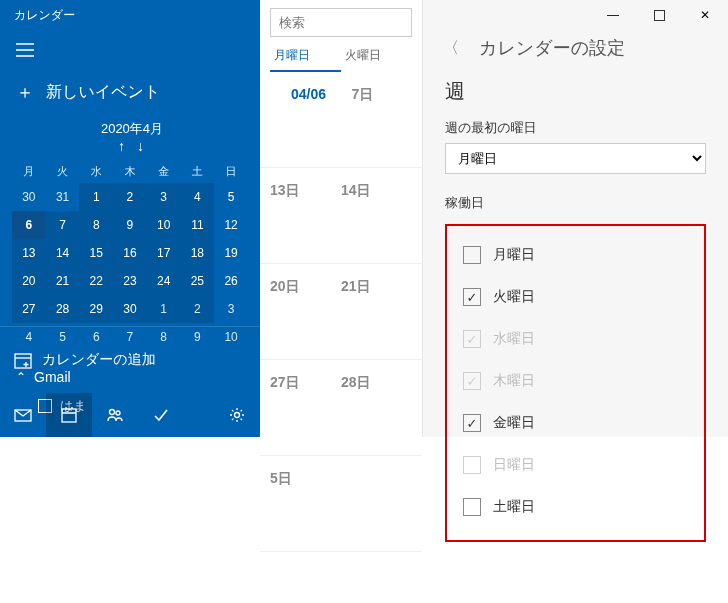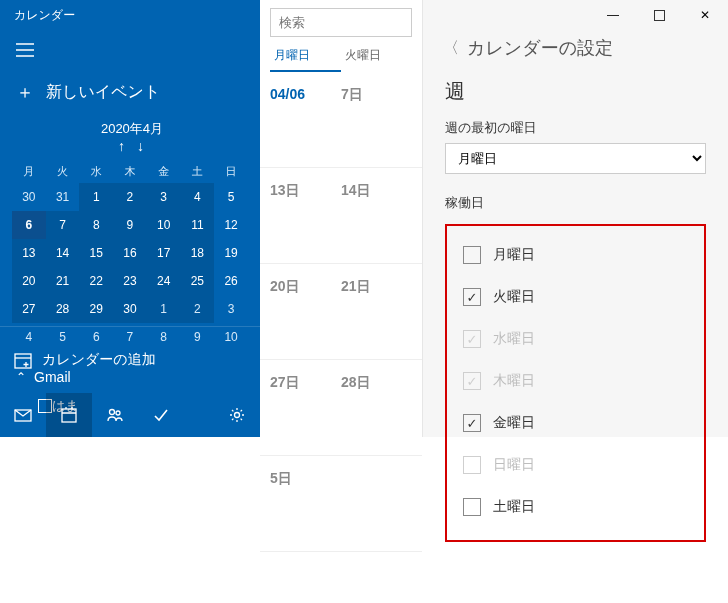--- a/index.html
+++ b/index.html
@@ -16,46 +16,46 @@
 .arrows span { cursor:pointer; font-size:14px; }
 .cal { padding:0 12px; }
 .cal table { width:100%; border-collapse:collapse; table-layout:fixed; }
 .cal th { font-size:11px; font-weight:normal; color:#d6e9f8; padding:4px 0; }
 .cal td { text-align:center; font-size:12px; color:#d6e9f8; height:28px; cursor:pointer; }
 .cal td.cur { color:#fff; }
 .cal td.shade { background:rgba(0,0,0,0.12); }
 .cal td.sel { background:#0b4f8f; color:#fff; font-weight:600; }
 .acct { padding:18px 16px 6px 16px; display:flex; align-items:center; gap:8px; font-size:14px; cursor:pointer; }
 .acct .chev { font-size:12px; }
-.sub { padding:6px 16px 6px 38px; display:flex; align-items:center; font-size:13px; }
+.sub { padding:6px 16px 6px 38px; display:flex; align-items:center; gap:8px; font-size:13px; }
 .sub .cb { width:14px; height:14px; border:1.5px solid #fff; }
 .addrow { position:absolute; bottom:44px; left:0; right:0; display:flex; align-items:center; gap:10px; padding:24px 14px; font-size:14px; cursor:pointer; border-top:1px solid rgba(255,255,255,0.15); }
 .addrow svg { width:18px; height:18px; }
 .bottombar { position:absolute; bottom:0; left:0; right:0; height:44px; display:flex; align-items:center; }
 .bottombar .btn { width:46px; height:44px; display:flex; align-items:center; justify-content:center; cursor:pointer; }
 .bottombar .btn.active { background:rgba(0,0,0,0.2); }
 .bottombar .gear { margin-left:auto; }
 .bottombar svg { width:18px; height:18px; }
 
 .mid { width:163px; background:#fff; display:flex; flex-direction:column; border-right:1px solid #e6e6e6; }
 .searchwrap { padding:8px 10px 4px 10px; }
 .search { width:100%; border:1px solid #ccc; font-size:13px; padding:6px 8px; color:#8b5cf6; }
 .dayhdr { display:flex; padding:0 10px; }
 .dayhdr > div { flex:1; font-size:12px; color:#666; padding:6px 4px; }
 .dayhdr > div.sel { border-bottom:2px solid #0063b1; color:#0063b1; }
 .week { display:flex; padding:14px 10px; border-bottom:1px solid #eee; min-height:96px; }
 .week > div { flex:1; font-size:14px; color:#8a8a8a;font-weight:bold; }
-.week > div.today { color:#0063b1; font-weight:600; }
+.week > div.today { color:#0063b1; font-weight:600;margin-left:21px; }
 
 .panel { flex:1; background:#f6f6f6; display:flex; flex-direction:column; position:relative; }
 .winctrl { height:30px; display:flex; justify-content:flex-end; align-items:center; gap:0; }
 .winctrl .c { width:46px; height:30px; display:flex; align-items:center; justify-content:center; cursor:pointer; font-size:12px; }
 .panelhdr { display:flex; align-items:center; gap:8px; padding:6px 20px 14px 20px; color:#555; }
 .panelhdr .back { font-size:16px; cursor:pointer; color:#777; }
-.panelhdr .ttl { font-size:18px; color:#555; }
+.panelhdr .ttl { font-size:18px; color:#555;margin-left:12px; }
 .sect { padding:4px 22px 10px 22px; font-size:20px; color:#333; }
 .lbl { padding:4px 22px 6px 22px; font-size:13px; color:#333; }
 .selwrap { padding:0 22px 16px 22px; }
 .sel-el { width:100%; padding:6px 8px; font-size:13px; border:1px solid #ccc; background:#fff; }
 .workbox { margin:6px 22px 10px 22px; border:2px solid #d40000; padding:8px 14px 12px 14px; }
 .workrow { display:flex; align-items:center; gap:12px; padding:12px 2px; font-size:14px; color:#333; }
 .workrow.dis { color:#bdbdbd; }
 .workrow .cbx { width:18px; height:18px; border:1.5px solid #888; display:flex; align-items:center; justify-content:center; font-size:13px; color:#333; cursor:pointer; }
 .workrow.dis .cbx { border-color:#cfcfcf; color:#cfcfcf; }
 </style>

